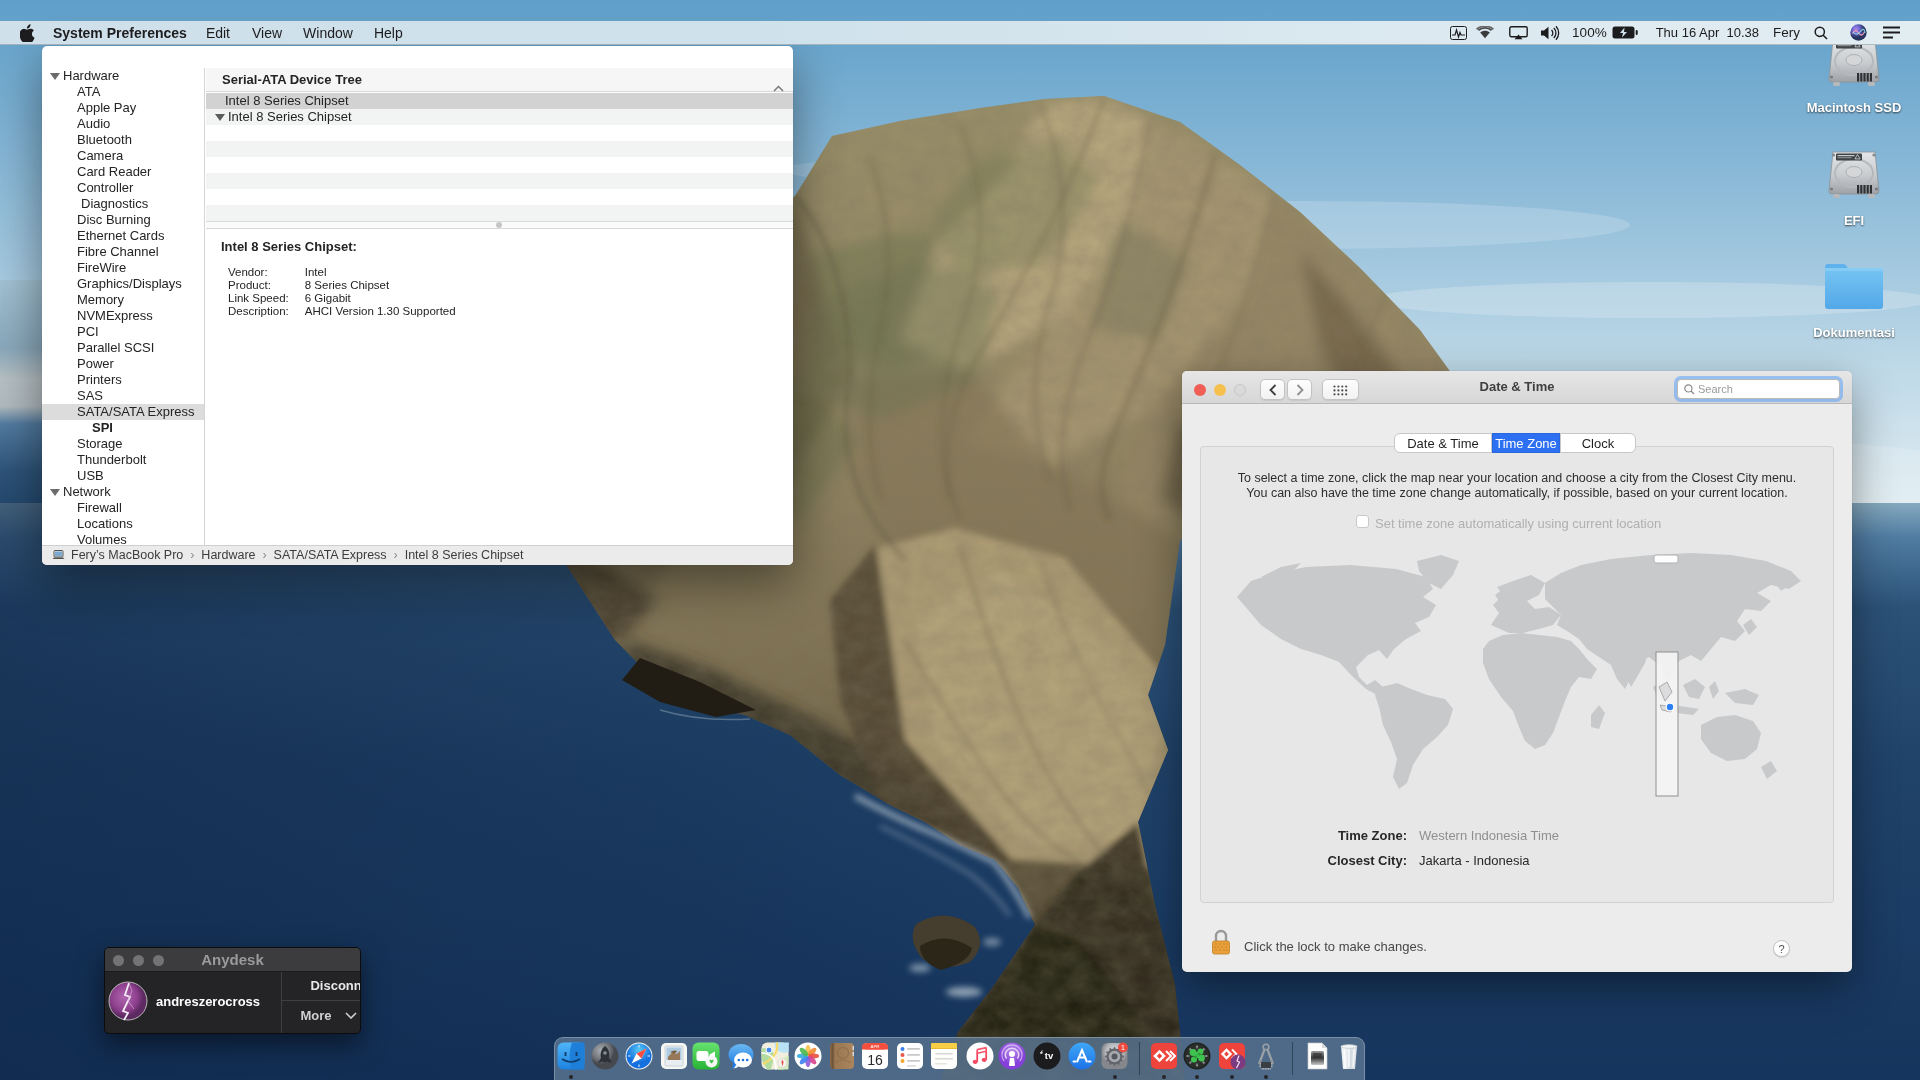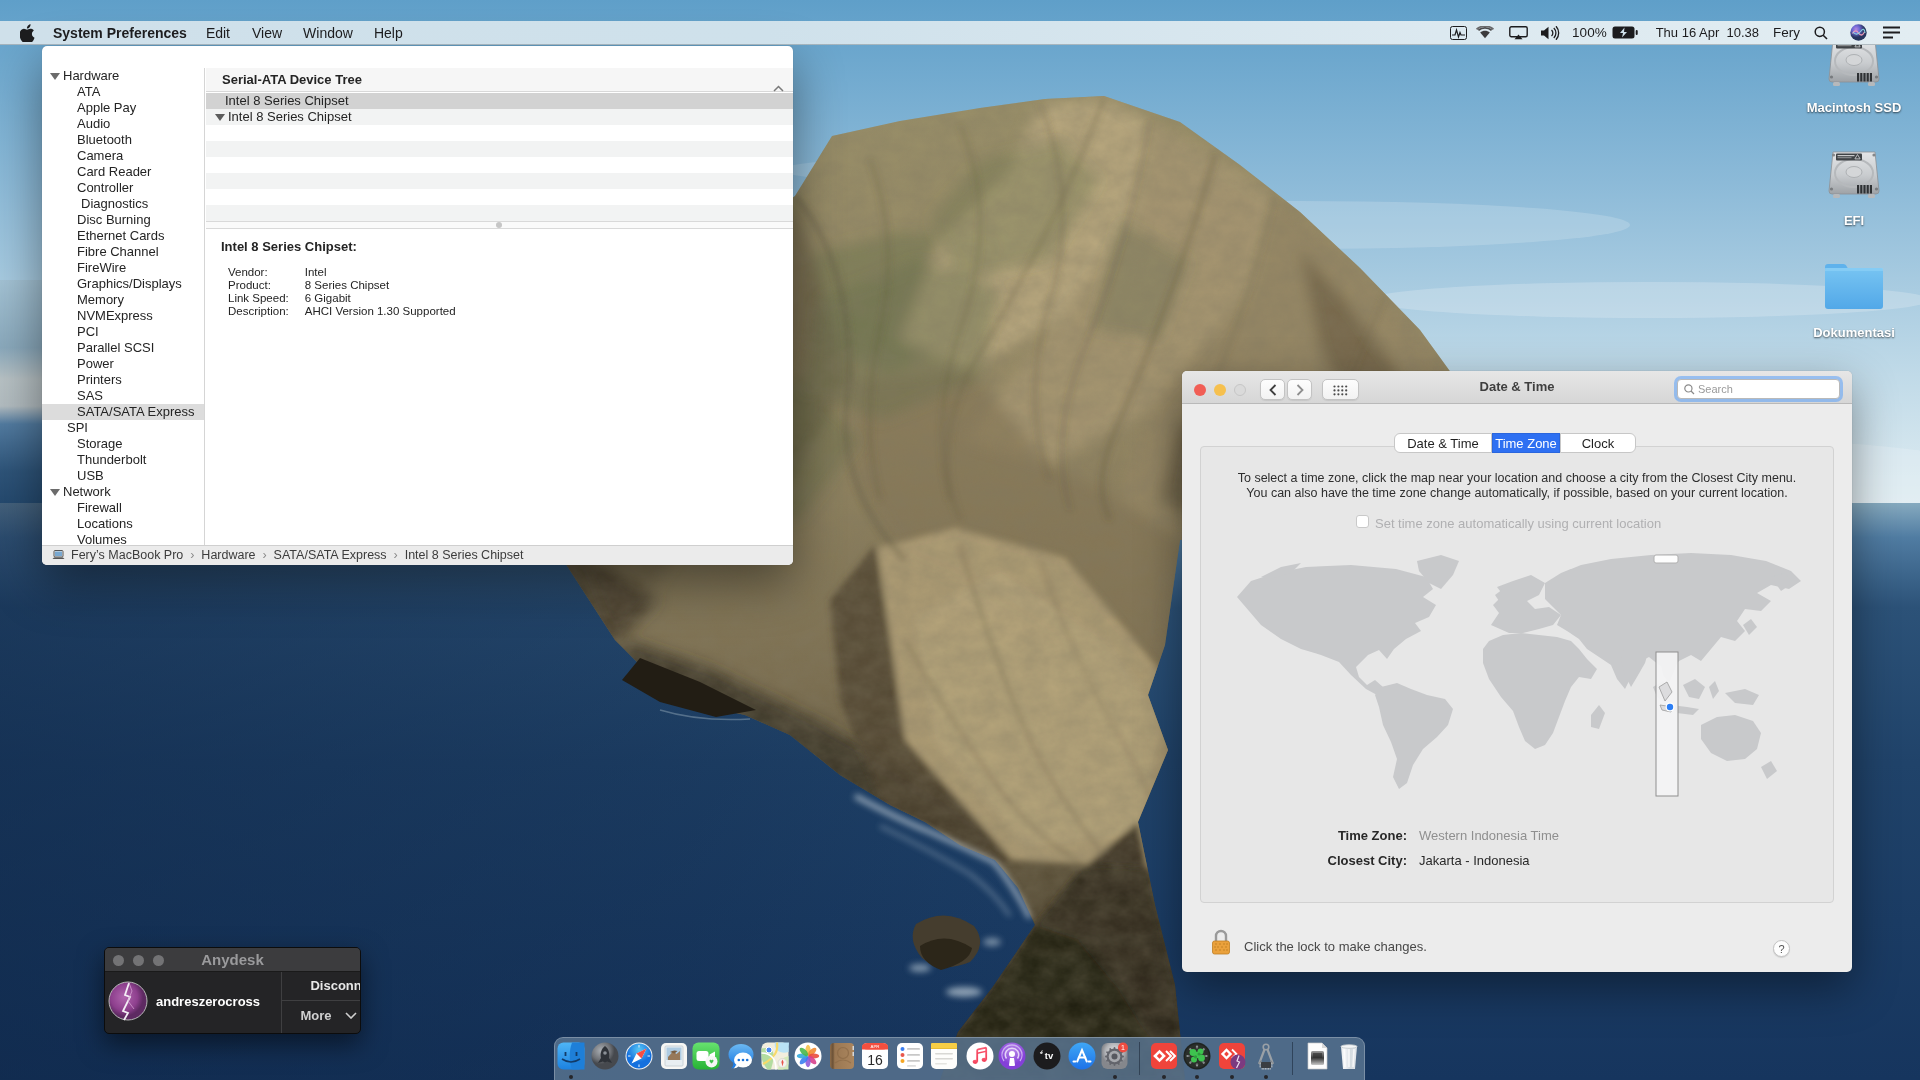--- a/index.html
+++ b/index.html
@@ -361,21 +361,21 @@
     <div class="srow" style="padding-left:35px;">FireWire</div>
     <div class="srow" style="padding-left:35px;">Graphics/Displays</div>
     <div class="srow" style="padding-left:35px;">Memory</div>
     <div class="srow" style="padding-left:35px;">NVMExpress</div>
     <div class="srow" style="padding-left:35px;">PCI</div>
     <div class="srow" style="padding-left:35px;">Parallel SCSI</div>
     <div class="srow" style="padding-left:35px;">Power</div>
     <div class="srow" style="padding-left:35px;">Printers</div>
     <div class="srow" style="padding-left:35px;">SAS</div>
     <div class="srow sel" style="padding-left:35px;">SATA/SATA Express</div>
-    <div class="srow" style="padding-left:25px;">SPI</div>
+    <div class="srow" style="padding-left:50px;font-weight:bold;">SPI</div>
     <div class="srow" style="padding-left:35px;">Storage</div>
     <div class="srow" style="padding-left:35px;">Thunderbolt</div>
     <div class="srow" style="padding-left:35px;">USB</div>
     <div class="srow" style="padding-left:8px;"><span class="tri"></span>Network</div>
     <div class="srow" style="padding-left:35px;">Firewall</div>
     <div class="srow" style="padding-left:35px;">Locations</div>
     <div class="srow" style="padding-left:35px;">Volumes</div>
   </div>
   <div class="main">
     <div class="lhead">Serial-ATA Device Tree<span class="chev"><svg width="11" height="7" viewBox="0 0 11 7">

